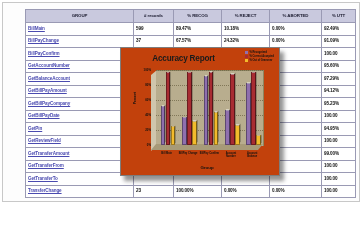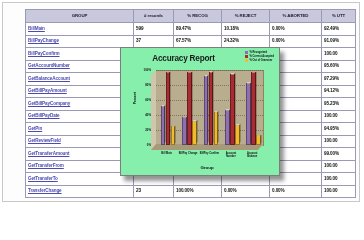--- a/index.html
+++ b/index.html
@@ -79,21 +79,21 @@
   col.c-recog  { width: 48px; }
   col.c-reject { width: 48px; }
   col.c-abort  { width: 52px; }
   col.c-utt    { width: 34px; }
 
   
   #chart-window {
     position: absolute;
     left: 120px; top: 47px;
     width: 160px; height: 129px;
-    background: #86efac;
+    background: #c2410c;
     border: 1px solid #7d7d7d;
     box-shadow: 4px 5px 4px rgba(0,0,0,0.42);
     box-sizing: border-box;
   }
 
   #chart-title {
     position: absolute;
     left: 0; top: 6px;
     width: 125px;
     text-align: center;

